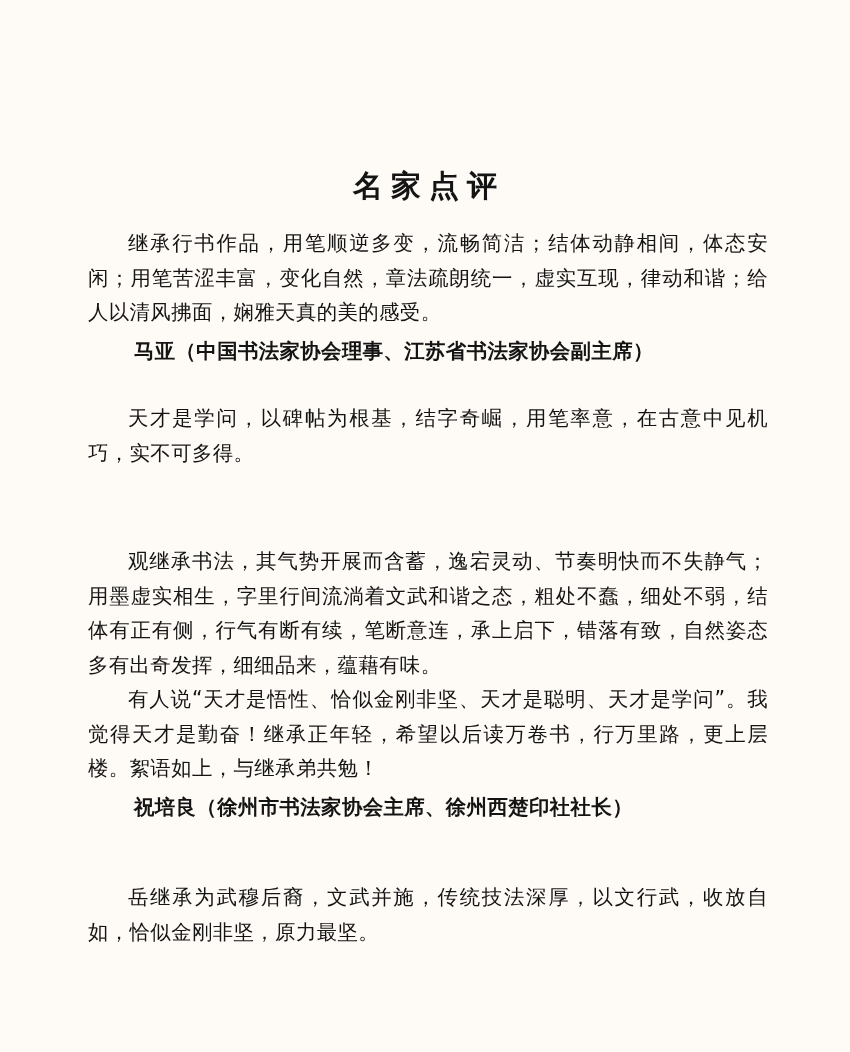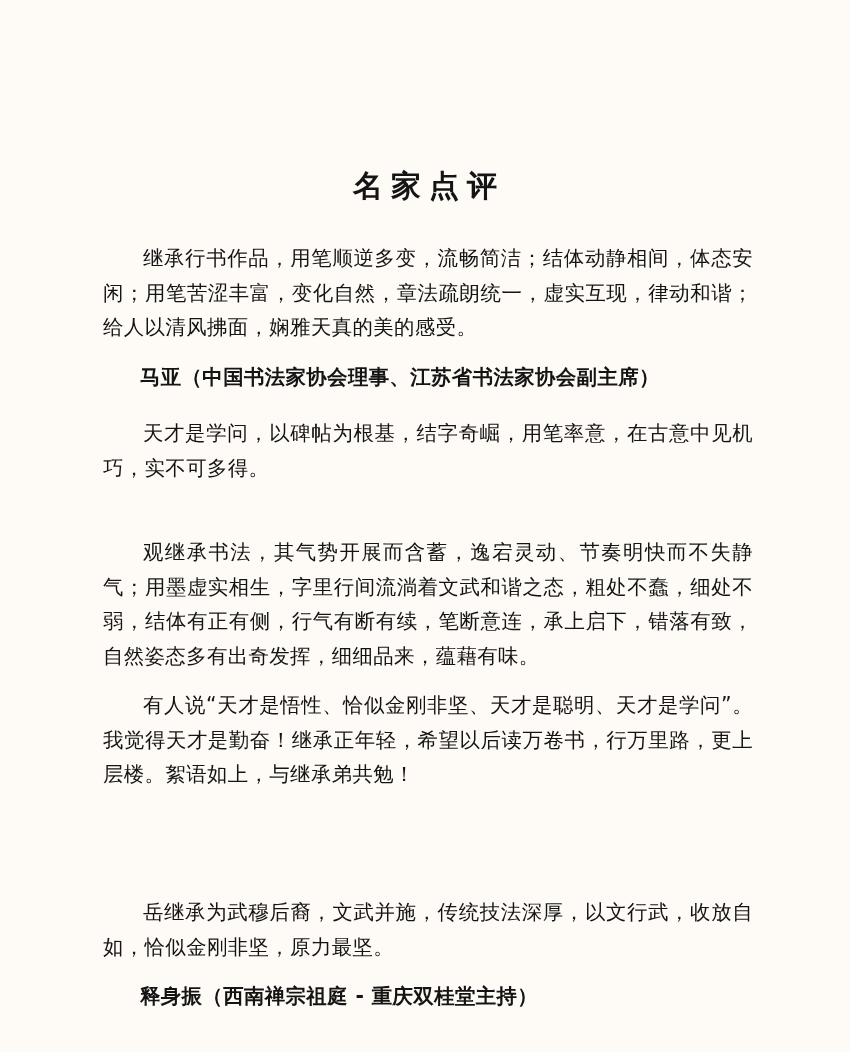--- a/index.html
+++ b/index.html
@@ -38,33 +38,33 @@
     .block {
       position: absolute;
       left: 88px;
       width: 680px;
       font-size: 20.4px;
       line-height: 34.5px;
       letter-spacing: 0.4px;
       text-align: justify;
     }
     .para {
-      margin: 15px;
+      margin: 0;
       text-indent: 40px;
     }
     .author {
-      margin: 12px;
+      margin: 6px;
       margin-top: 4px;
       padding-left: 40px;
       font-weight: bold;
       line-height: 34px;
     }
     #section-1 { top: 226px; }
     #section-2 { top: 401px; }
-    #section-3 { top: 520px; }
+    #section-3 { top: 544px; }
     #section-4 { top: 880px; }
   </style>
 </head>
 <body>
 
 <div class="page">
 
   <div class="title">名家点评</div>
 
   <div class="block" id="section-1">
@@ -72,20 +72,20 @@
     <p class="author">马亚（中国书法家协会理事、江苏省书法家协会副主席）</p>
   </div>
 
   <div class="block" id="section-2">
     <p class="para">天才是学问，以碑帖为根基，结字奇崛，用笔率意，在古意中见机巧，实不可多得。</p>
   </div>
 
   <div class="block" id="section-3">
     <p class="para">观继承书法，其气势开展而含蓄，逸宕灵动、节奏明快而不失静气；用墨虚实相生，字里行间流淌着文武和谐之态，粗处不蠢，细处不弱，结体有正有侧，行气有断有续，笔断意连，承上启下，错落有致，自然姿态多有出奇发挥，细细品来，蕴藉有味。</p>
     <p class="para">有人说“天才是悟性、恰似金刚非坚、天才是聪明、天才是学问”。我觉得天才是勤奋！继承正年轻，希望以后读万卷书，行万里路，更上层楼。絮语如上，与继承弟共勉！</p>
+    <p class="author">祝培良（徐州市书法家协会主席、徐州西楚印社社长）</p>
   </div>
 
   <div class="block" id="section-4">
     <p class="para">岳继承为武穆后裔，文武并施，传统技法深厚，以文行武，收放自如，恰似金刚非坚，原力最坚。</p>
-    <p class="author">释身振（西南禅宗祖庭 - 重庆双桂堂主持）</p>
   </div>
 
 </div>
 
 </body></html>

